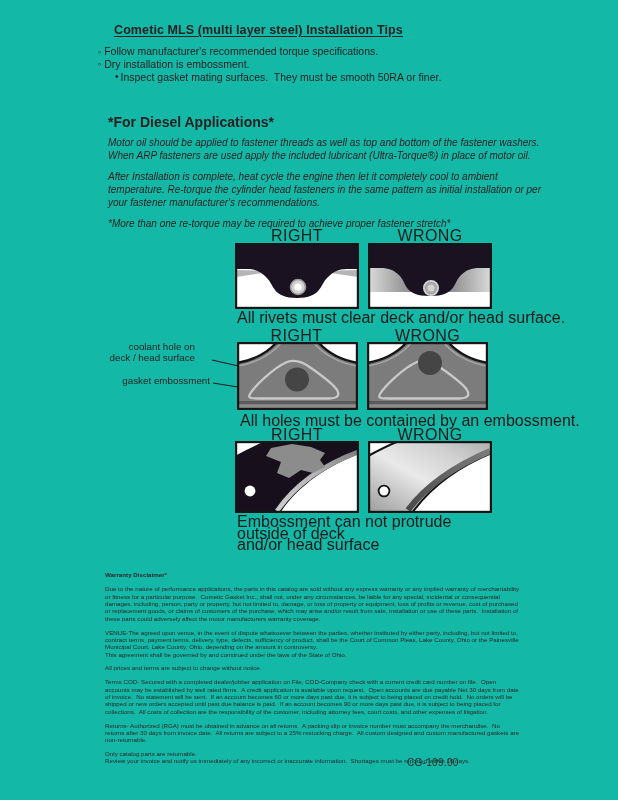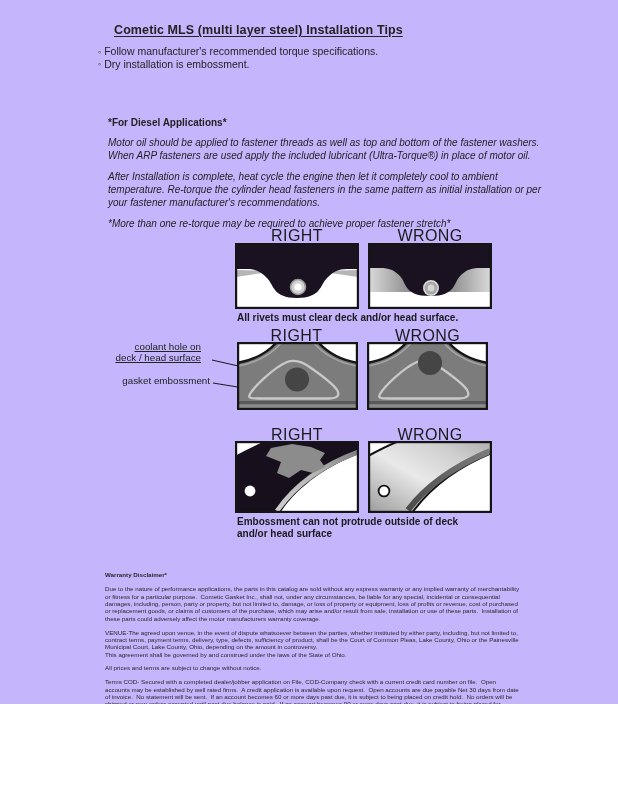--- a/index.html
+++ b/index.html
@@ -1,56 +1,57 @@
 <!DOCTYPE html>
 <html><head>
 <meta charset="utf-8">
 <style>
   html,body{margin:0;padding:0;background:#ffffff;}
   .page{
-    position:relative;width:618px;height:704px;background:#c4b5fd;overflow:hidden;
+    position:relative;width:618px;height:800px;background:#14b8a6;overflow:hidden;
     font-family:"Liberation Sans","DejaVu Sans",sans-serif;color:#262223;
   }
   .abs{position:absolute;}
   
   .title{
     left:114px;top:23px;font-size:12.5px;font-weight:bold;
     text-decoration:underline;text-underline-offset:2px;letter-spacing:0.1px;
   }
   .bullets{left:98px;top:45px;width:470px;font-size:10.5px;line-height:12.4px;}
   .b-row{white-space:pre-wrap;}
   .b-row .glyph{font-size:9px;vertical-align:0.5px;margin-right:3px;}
   .b-sub{padding-left:17px;}
   .b-sub .glyph{font-size:10px;margin-right:2px;}
   
   .diesel{left:108px;top:116px;width:448px;font-size:10px;line-height:13px;}
-  .diesel h3{font-size:10px;margin:0 0 7px 0;}
+  .diesel h3{font-size:14px;margin:0 0 7px 0;}
   .diesel p{margin:0 0 8px 0;white-space:pre-wrap;font-style:italic;}
   
   .d-label{font-size:16px;letter-spacing:0.4px;color:#1c1c1c;text-align:center;width:124px;}
-  .d-caption{font-size:10px;font-weight:bold;color:#1a1a1a;line-height:11.5px;}
+  .d-caption{font-size:16px;font-weight:normal;color:#1a1a1a;line-height:11.5px;}
   .anno{font-size:9.8px;line-height:11px;text-align:right;color:#222;}
   .dbox{display:block;}
   
   .fine{left:105px;top:571px;width:415px;font-size:6.2px;line-height:7.35px;color:#2b2727;}
   .fine .fp-head{font-weight:bold;margin:0 0 7px 0;}
   .fine p{margin:0 0 6.5px 0;white-space:pre-wrap;}
   .fine p .sub-line{display:block;}
   .footer-code{left:407px;top:757px;font-size:10px;color:#2a2a2a;letter-spacing:0.3px;}
 </style>
 </head>
 <body>
 
 <div class="page">
 
   <div class="abs title">Cometic MLS (multi layer steel) Installation Tips</div>
 
   <div class="abs bullets">
     <div class="b-row"><span class="glyph">◦</span><span>Follow manufacturer's recommended torque specifications.</span></div>
     <div class="b-row"><span class="glyph">◦</span><span>Dry installation is embossment.</span></div>
+    <div class="b-row b-sub"><span class="glyph">•</span><span>Inspect gasket mating surfaces.  They must be smooth 50RA or finer.</span></div>
   </div>
 
   <div class="abs diesel">
     <h3>*For Diesel Applications*</h3>
     <p>Motor oil should be applied to fastener threads as well as top and bottom of the fastener washers. When ARP fasteners are used apply the included lubricant (Ultra-Torque®) in place of motor oil.</p>
     <p>After Installation is complete, heat cycle the engine then let it completely cool to ambient temperature. Re-torque the cylinder head fasteners in the same pattern as initial installation or per your fastener manufacturer's recommendations.</p>
     <p>*More than one re-torque may be required to achieve proper fastener stretch*</p>
   </div>
 
   <div class="abs d-label" style="left:235px;top:227px;">RIGHT</div>
@@ -82,21 +83,21 @@
     <circle cx="63" cy="45" r="7.2" fill="#a8a8a8" stroke="#d8d8d8" stroke-width="1.6"></circle>
     <circle cx="63" cy="45" r="3.5" fill="#d4d4d4"></circle>
     <rect x="1.1" y="1.1" width="121.8" height="63.8" fill="none" stroke="#151515" stroke-width="2.2"></rect>
   </svg>
 
   <div class="abs d-caption" style="left:237px;top:312px;">All rivets must clear deck and/or head surface.</div>
 
   <div class="abs d-label" style="left:236px;top:327px;width:121px;">RIGHT</div>
   <div class="abs d-label" style="left:367px;top:327px;width:121px;">WRONG</div>
 
-  <div class="abs anno" style="left:109px;top:341px;width:92px;text-decoration:underline;">
+  <div class="abs anno" style="left:103px;top:341px;width:92px;">
     <div>coolant hole on</div>
     <div>deck / head surface</div>
   </div>
   <div class="abs anno" style="left:110px;top:375px;width:100px;text-align:right;">gasket embossment</div>
 
   <svg class="abs" style="left:208px;top:352px;" width="95" height="45" viewBox="0 0 95 45">
     <line x1="4" y1="8" x2="88" y2="27" stroke="#1c1c1c" stroke-width="1.1"></line>
     <line x1="5" y1="31" x2="54" y2="39" stroke="#1c1c1c" stroke-width="1.1"></line>
   </svg>
 
@@ -123,20 +124,21 @@
     <path d="M40,0 C32,9 18,18 0,21" fill="none" stroke="#161616" stroke-width="2.4"></path>
     <path d="M44,1 C36,11 20,21 1,24" fill="none" stroke="#a6a6a6" stroke-width="1.6"></path>
     <path d="M121,0 L81,0 C89,9 103,18 121,21 Z" fill="#ffffff"></path>
     <path d="M81,0 C89,9 103,18 121,21" fill="none" stroke="#161616" stroke-width="2.4"></path>
     <path d="M77,1 C85,11 101,21 120,24" fill="none" stroke="#a6a6a6" stroke-width="1.6"></path>
     <path d="M13,52 C17,45 36,26 50,20 C58,17 65,19 74,26 C84,33 97,43 100,48 C103,53 101,56.5 92,56.5 L25,56.5 C16,56.5 10,57 13,52 Z" fill="none" stroke="#c9c9c9" stroke-width="2.3"></path>
     <circle cx="63" cy="21" r="12" fill="#454545"></circle>
     <rect x="1.1" y="1.1" width="118.8" height="65.8" fill="none" stroke="#151515" stroke-width="2.2"></rect>
   </svg>
 
+  <div class="abs d-caption" style="left:240px;top:415px;">All holes must be contained by an embossment.</div>
 
   <div class="abs d-label" style="left:235px;top:426px;">RIGHT</div>
   <div class="abs d-label" style="left:368px;top:426px;">WRONG</div>
 
   <svg class="abs dbox" style="left:235px;top:441px;" width="124" height="72" viewBox="0 0 124 72">
     <defs>
       <linearGradient id="p3g1" x1="0" y1="1" x2="1" y2="0">
         <stop offset="0" stop-color="#cdcdcd"></stop>
           <stop offset="0.55" stop-color="#b5b5b5"></stop>
           <stop offset="1" stop-color="#7f7f7f"></stop>

